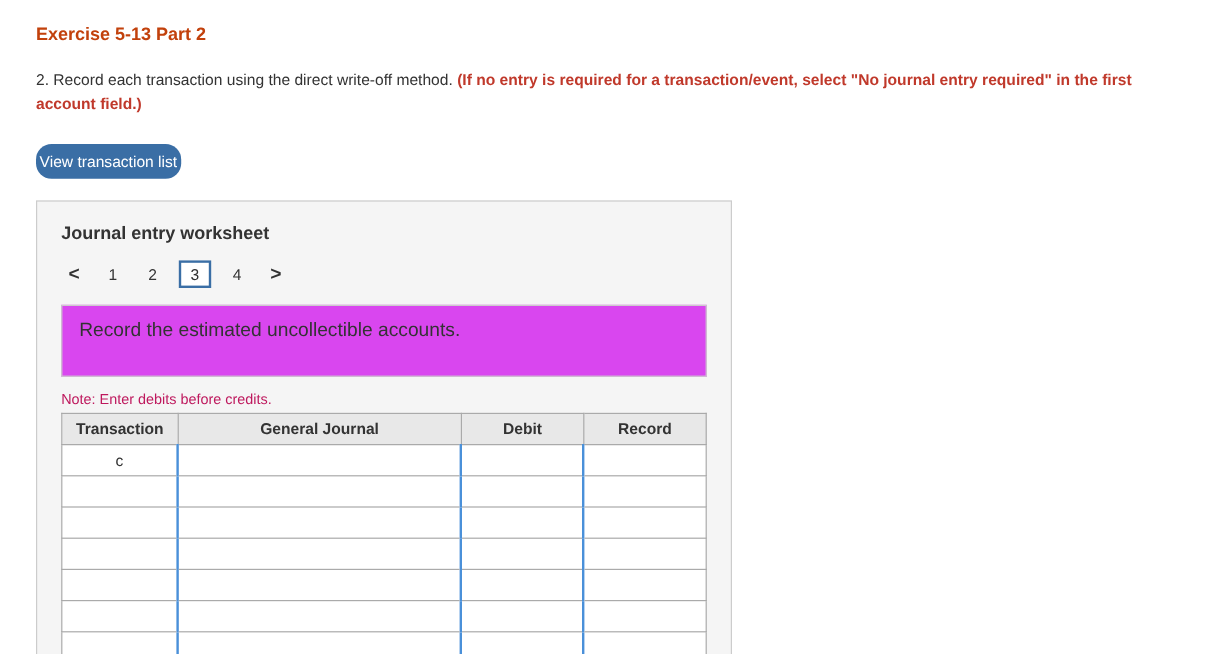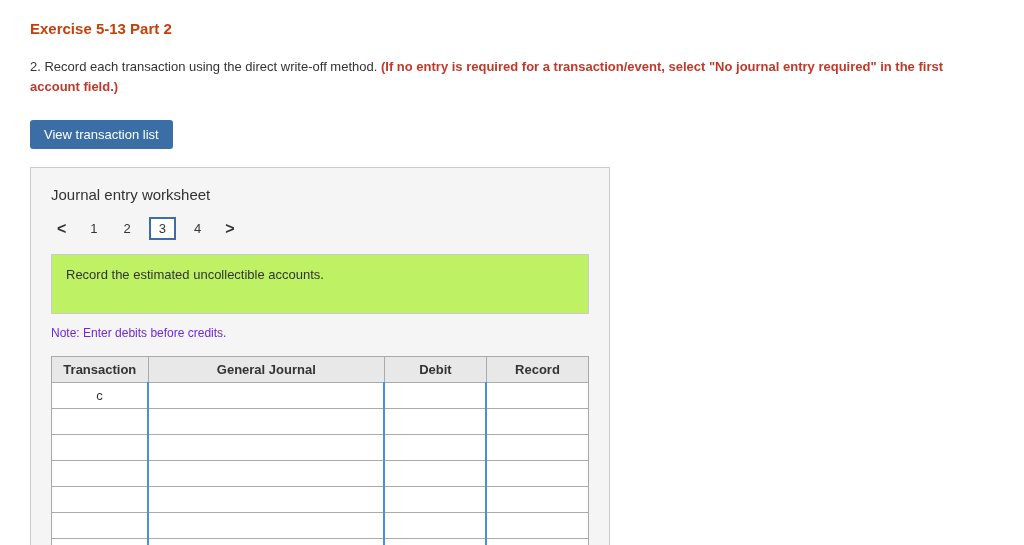--- a/index.html
+++ b/index.html
@@ -22,35 +22,35 @@
       line-height: 1.5;
     }
     .instruction .highlight {
       color: #c0392b;
       font-weight: bold;
     }
     .view-transaction-btn {
       background-color: #3a6ea5;
       color: #fff;
       border: none;
-      padding: 7px 14px;
+      padding: 7px 3px;
       font-size: 13px;
       cursor: pointer;
-      border-radius: 3px;
+      border-radius: 13px;
       margin-bottom: 18px;
     }
     .worksheet-container {
       border: 1px solid #ccc;
       background: #f5f5f5;
       padding: 18px 20px 18px 20px;
       max-width: 580px;
     }
     .worksheet-title {
       font-size: 15px;
-      font-weight: normal;
+      font-weight: bold;
       margin-bottom: 14px;
     }
     .nav-row {
       display: flex;
       align-items: center;
       margin-bottom: 14px;
       gap: 10px;
     }
     .nav-arrow {
       font-size: 16px;
@@ -68,31 +68,31 @@
       color: #333;
       background: none;
       border: none;
     }
     .nav-number.active {
       border: 2px solid #3a6ea5;
       background: #fff;
       color: #333;
     }
     .description-box {
-      background: #bef264;
+      background: #d946ef;
       border: 1px solid #ccc;
       padding: 12px 14px;
       margin-bottom: 12px;
-      font-size: 13px;
+      font-size: 16px;
       min-height: 60px;
     }
     .note-text {
-      color: #6d28d9;
+      color: #be185d;
       font-size: 12px;
-      margin-bottom: 16px;
+      margin-bottom: 4px;
     }
     .journal-table {
       width: 100%;
       border-collapse: collapse;
       margin-bottom: 14px;
       background: #fff;
     }
     .journal-table th {
       background: #e8e8e8;
       border: 1px solid #aaa;

